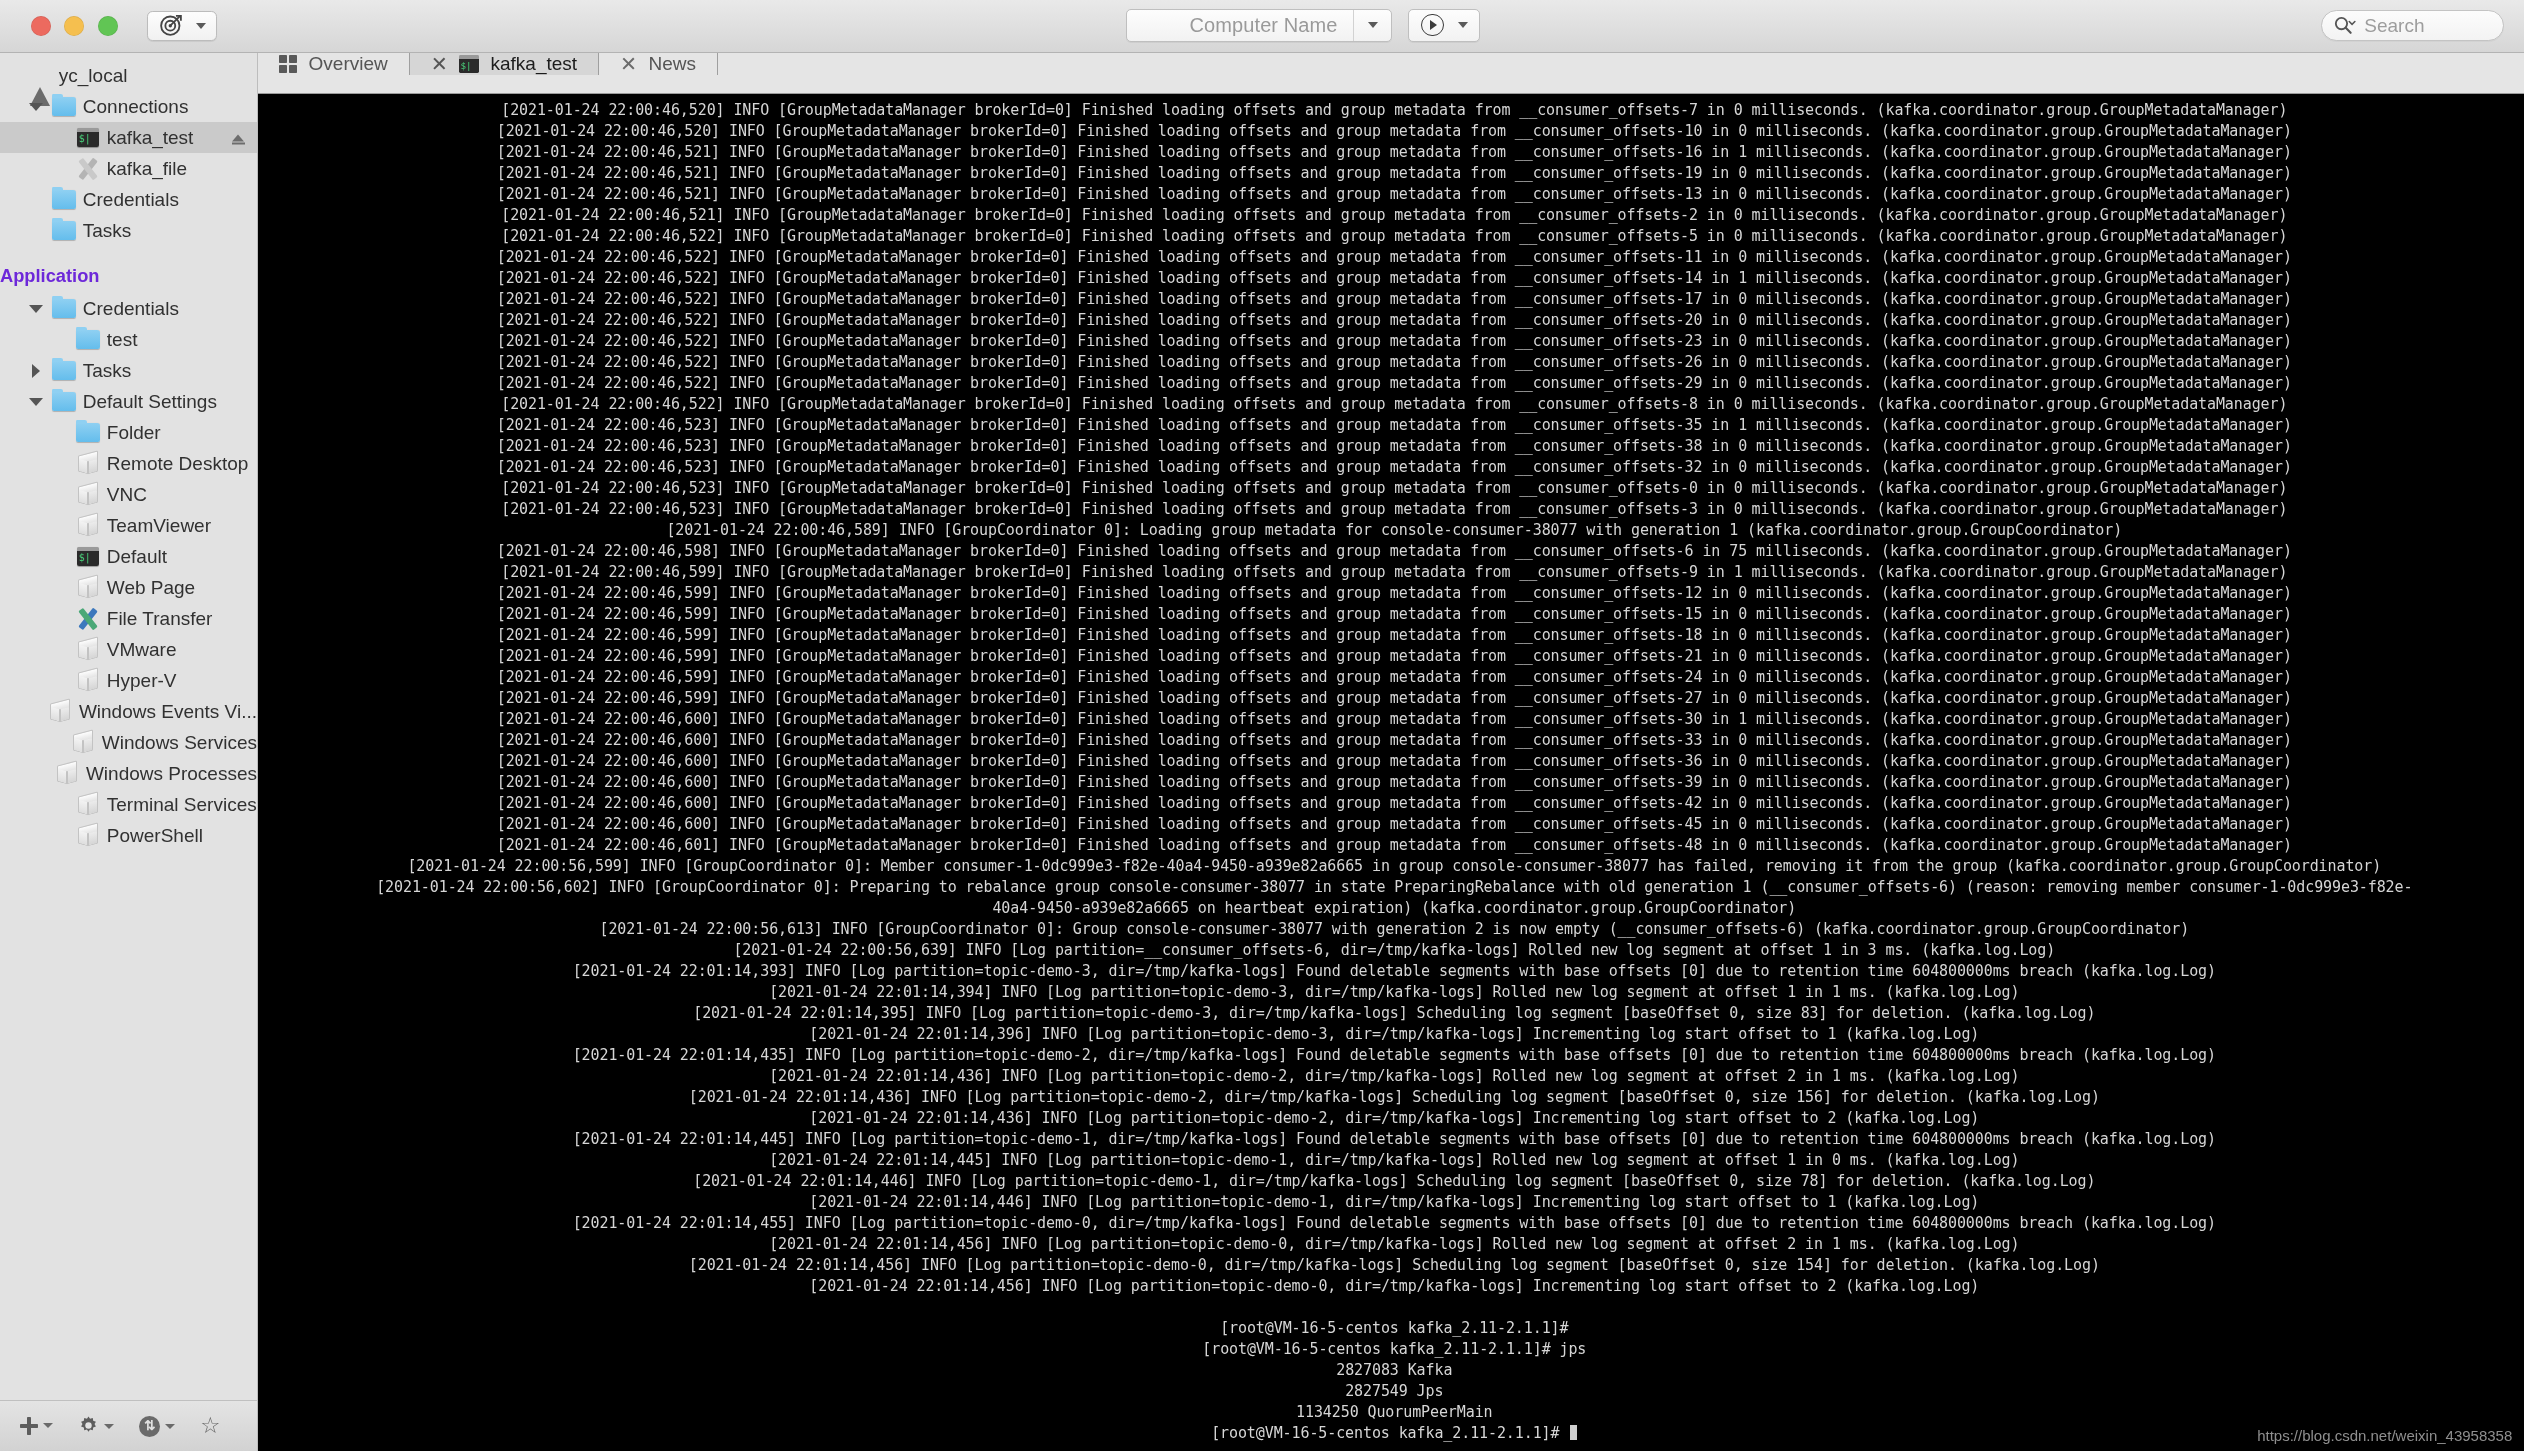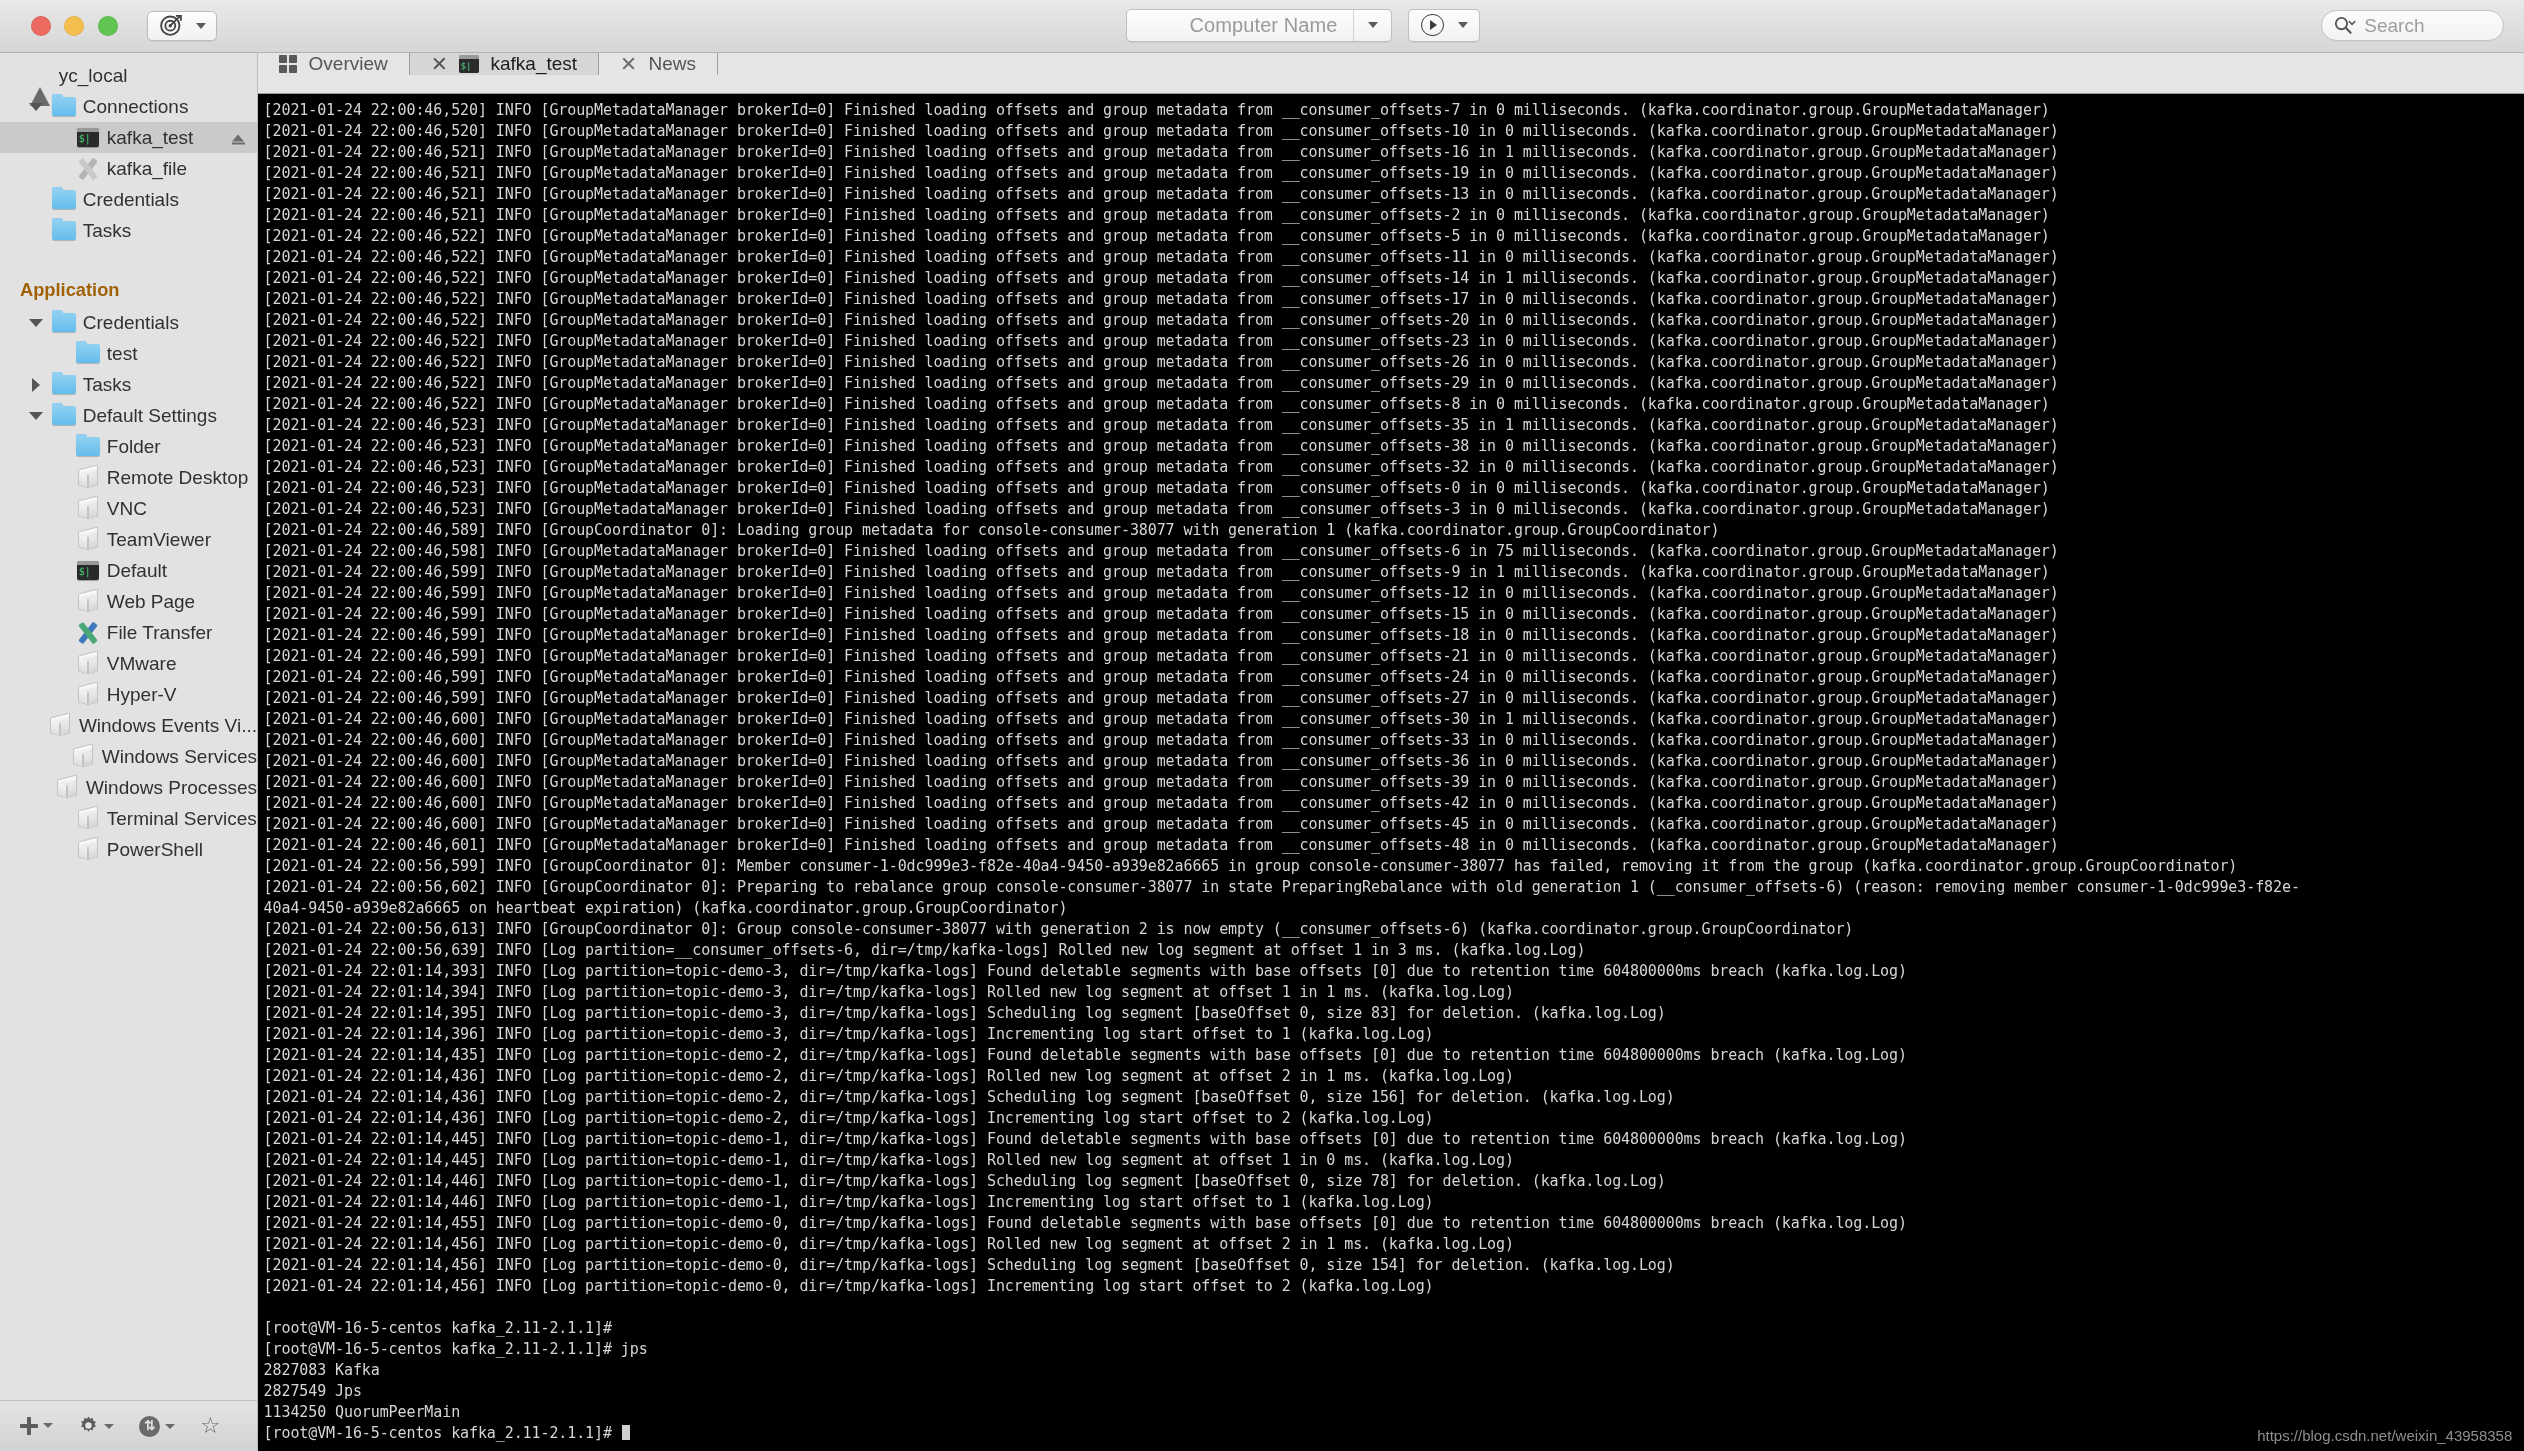--- a/index.html
+++ b/index.html
@@ -151,25 +151,24 @@
     display: flex;
     align-items: center;
     font-size: 19px;
     color: #313131;
     white-space: nowrap;
     position: relative;
   }
   .row.selected { background: #cacaca; }
   .row.section-head {
     font-size: 18.3px;
-    color: #a16207;
+    color: #6d28d9;
     font-weight: bold;
     height: 35px;
-    padding-left: 20px;
-    margin-top: 26px;
+    margin-top: 12px;
   }
   .tw {
     width: 24px; flex: 0 0 24px;
     display: flex; align-items: center; justify-content: center;
   }
   .tw-down {
     width: 0; height: 0;
     border-left: 7px solid transparent;
     border-right: 7px solid transparent;
     border-top: 8.5px solid #555;
@@ -334,20 +333,21 @@
     font-family:"DejaVu Sans Mono", monospace; font-size:9.2px; color:#49d17a; line-height:13.4px;
   }
   .tab-spacer { flex: 1; background: #b6b6b6; border-left: 0.7px solid #9f9f9f; }
 
   .console {
     flex: 1;
     background: #000;
     overflow: hidden;
     position: relative;
     padding: 5.6px 0 0 5.6px;
+    text-align: center;
   }
   .console pre {
     font-family: "DejaVu Sans Mono", "Liberation Mono", monospace;
     font-size: 15px;
     line-height: 21px;
     color: #d6d6d6;
     white-space: pre;
     margin: 0;
     letter-spacing: -0.1px;
   }

